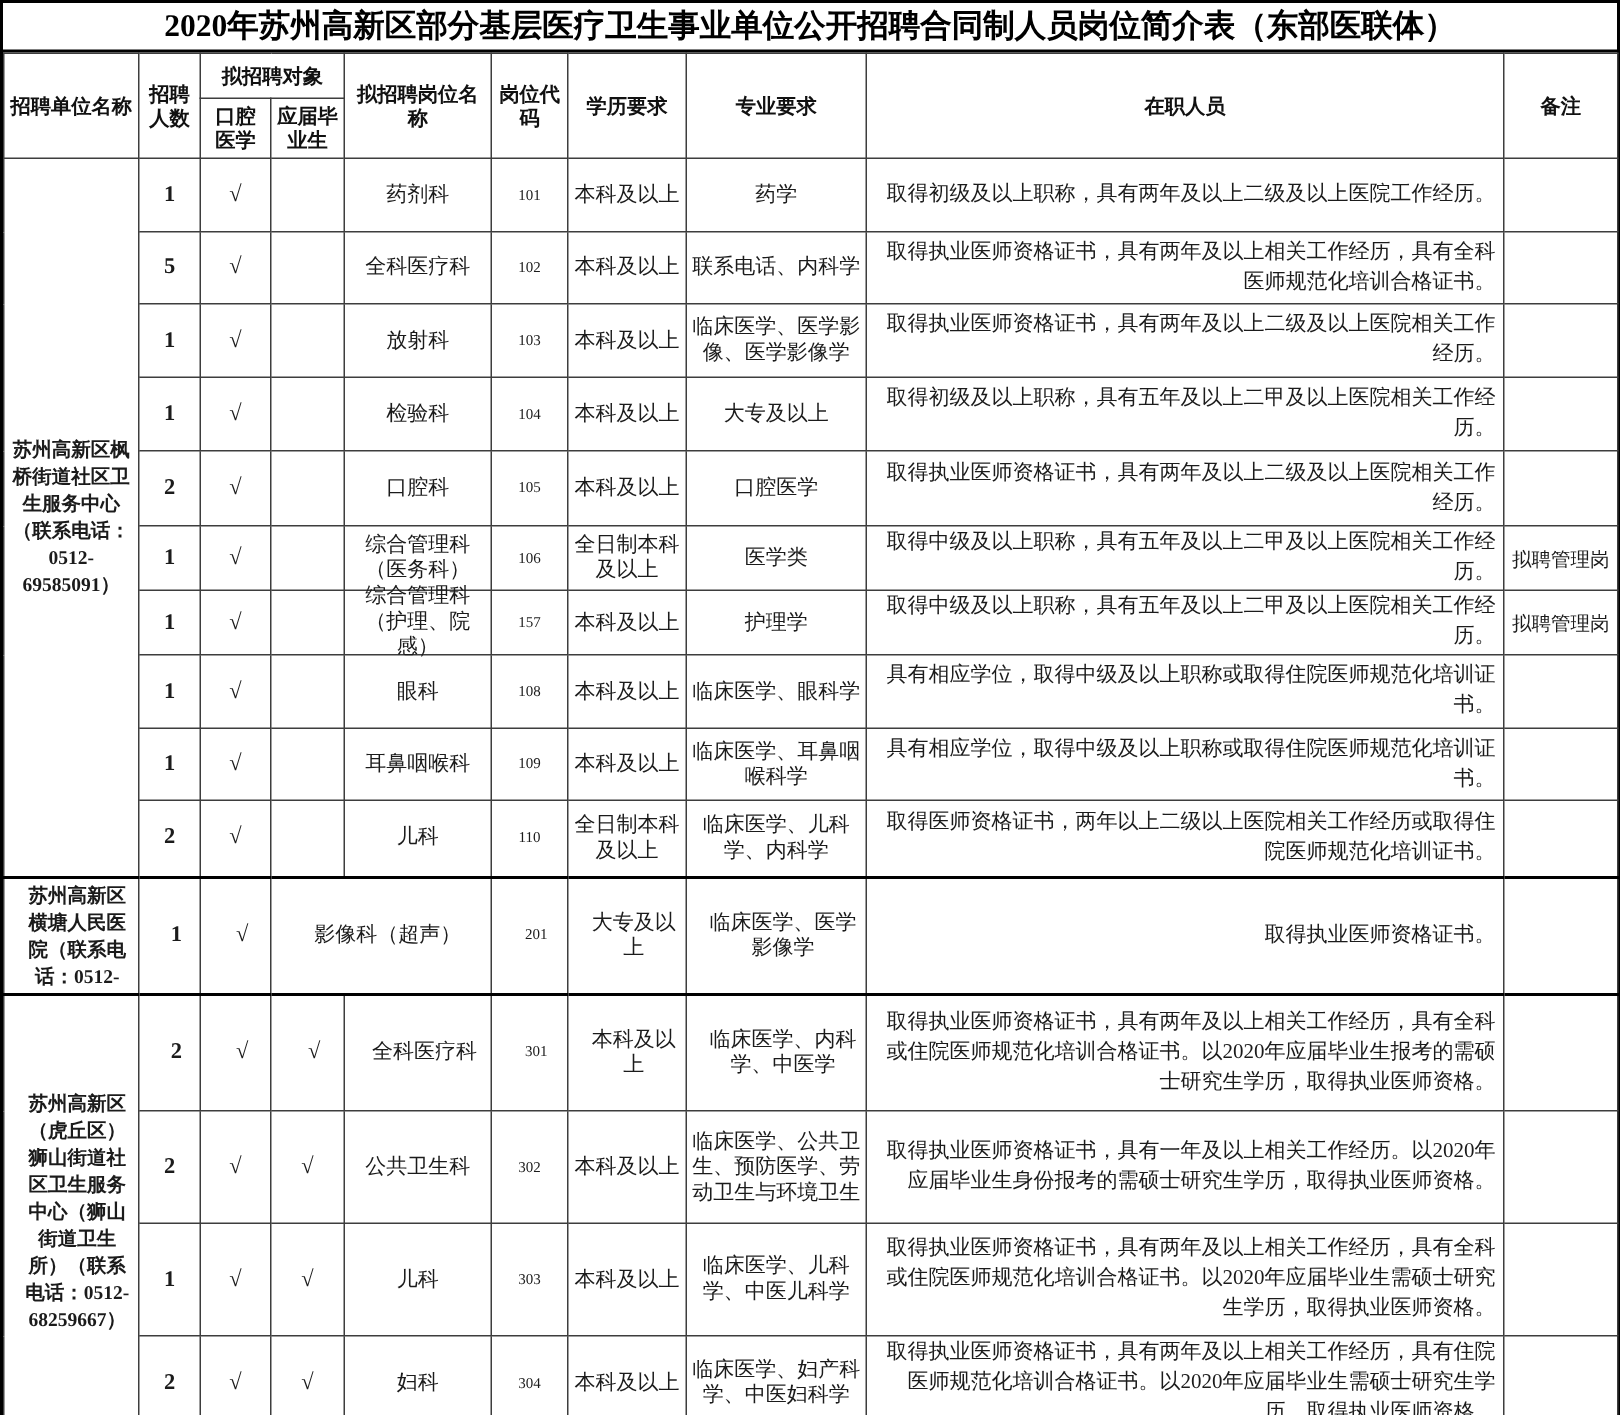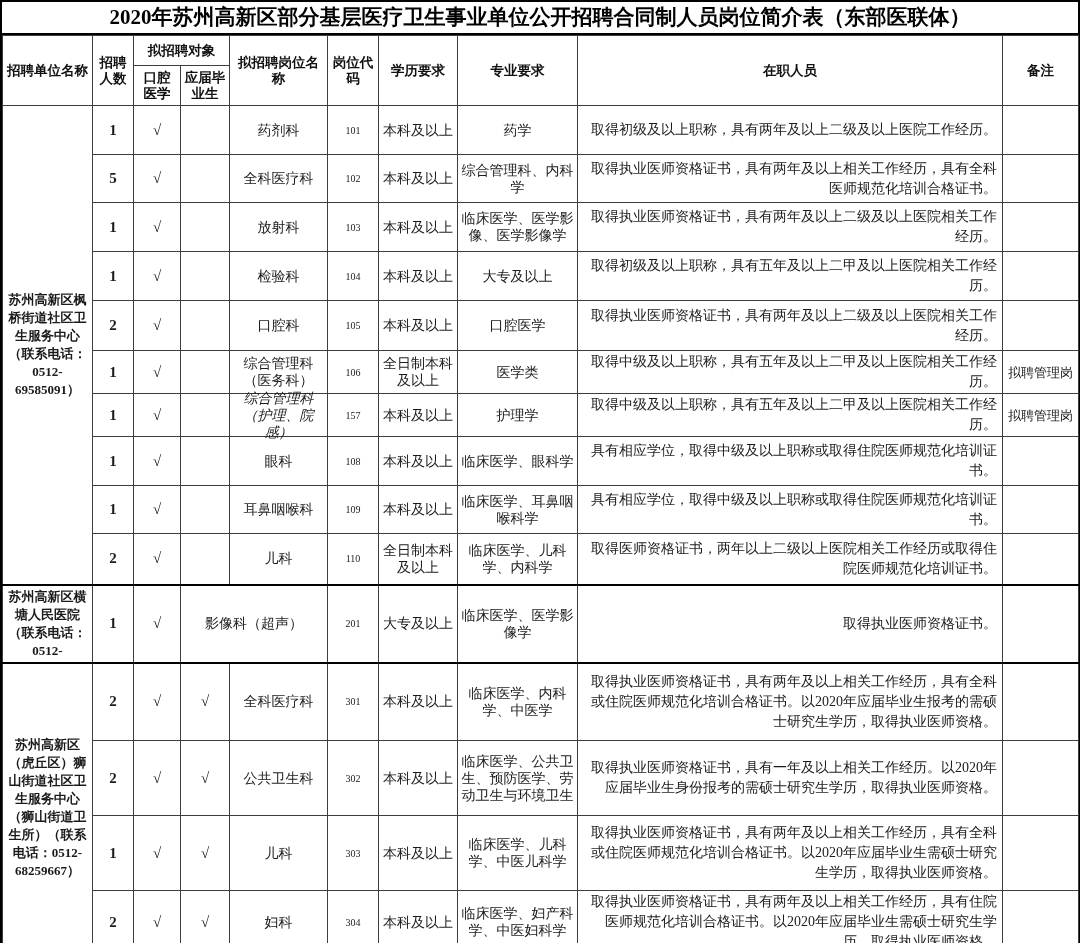--- a/index.html
+++ b/index.html
@@ -51,29 +51,29 @@
   }
   td.num{font-size:15px;font-weight:bold;}
   td.chk{font-size:15px;font-weight:bold;}
   td.code{font-size:10px;}
   td.other{
     text-align:right;
     padding:1px 5px;
     line-height:20px;
   }
   td.remark{font-size:13px;padding:1px 2px;margin-left:36px;}
-  td.bleed-cell{position:relative;overflow:visible;font-style:italic;}
+  td.bleed-cell{position:relative;overflow:visible;}
   .bleed{
     position:absolute;
     left:0;right:0;top:50%;
     transform:translateY(-50%);
     z-index:2;
     line-height:17px;
   }
-  tr.tsep td{border-top:2px solid #000;}
+  tr.tsep td{border-top:2px solid #000;padding-left:12px;}
 </style>
 </head>
 <body>
 
 <div class="sheet">
   <div class="title">2020年苏州高新区部分基层医疗卫生事业单位公开招聘合同制人员岗位简介表（东部医联体）</div>
   <table>
     <colgroup>
       <col style="width:90px">
         <col style="width:41px">
@@ -116,21 +116,21 @@
         <td class="other">取得初级及以上职称，具有两年及以上二级及以上医院工作经历。</td>
         <td class="remark"></td>
       </tr>
       <tr style="height:48px">
         <td class="num">5</td>
         <td class="chk">√</td>
         <td class="chk"></td>
         <td>全科医疗科</td>
         <td class="code">102</td>
         <td>本科及以上</td>
-        <td>综合管理科、内科学</td>
+        <td>联系电话、内科学</td>
         <td class="other">取得执业医师资格证书，具有两年及以上相关工作经历，具有全科医师规范化培训合格证书。</td>
         <td class="remark"></td>
       </tr>
       <tr style="height:49px">
         <td class="num">1</td>
         <td class="chk">√</td>
         <td class="chk"></td>
         <td>放射科</td>
         <td class="code">103</td>
         <td>本科及以上</td>

